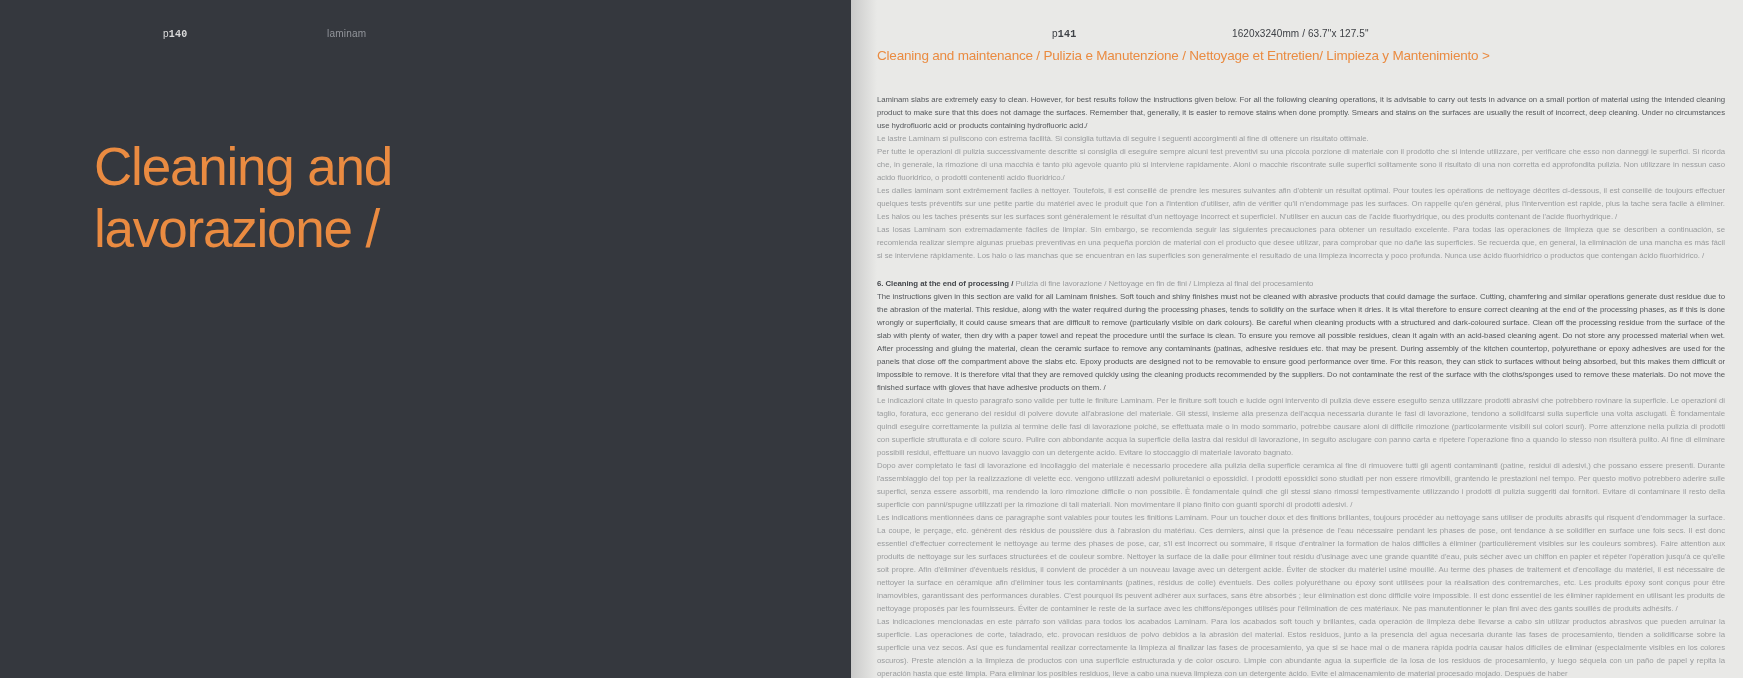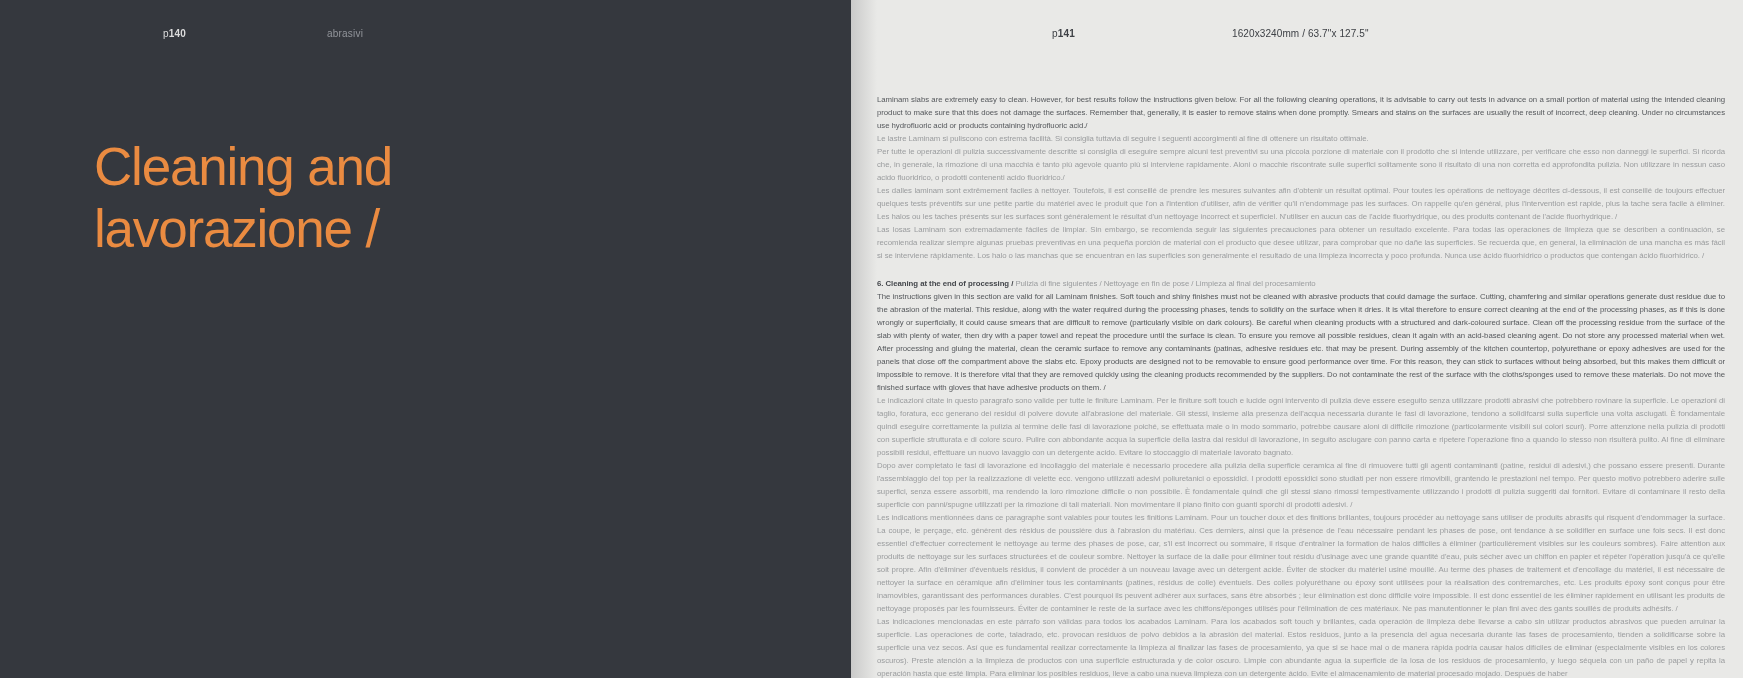--- a/index.html
+++ b/index.html
@@ -6,21 +6,21 @@
   .canvas{
     position:relative;width:1743px;height:678px;overflow:hidden;
     font-family:"Liberation Sans",sans-serif;background:#E9E9E7;
   }
   
   .page-left{
     position:absolute;left:0;top:0;width:851px;height:678px;
     background:#35383E;color:#E6E6E6;
   }
   .pageno{position:absolute;top:28px;font-size:10px;letter-spacing:.2px;color:#DCDCDC;}
-  .pageno b{font-weight:700;}
+  .pageno b{font-weight:700;font-family:Liberation Mono, monospace;}
   .pageno-left{left:163px;}
   .brand{position:absolute;top:28px;left:327px;font-size:10px;color:#92959B;letter-spacing:.2px;}
   .chapter-title{
     position:absolute;left:94px;top:136px;margin:0;
     font-size:53px;line-height:62px;font-weight:400;letter-spacing:-1.2px;
     color:#EA8B41;white-space:pre-line;
   }
   
   .page-right{
     position:absolute;left:851px;top:0;width:849px;height:678px;
@@ -47,38 +47,39 @@
   .sec-heading{margin-top:15px !important;color:#9A9C9E;}
   .sec-heading b{color:#44474C;font-weight:700;}
 </style>
 </head>
 <body>
 
 <div class="canvas">
 
   <section class="page-left">
     <span class="pageno pageno-left"><span>p</span><b>140</b></span>
-    <span class="brand">abrasivi</span>
+    <span class="brand">laminam</span>
     <h1 class="chapter-title">Cleaning and
 lavorazione /</h1>
   </section>
 
   <section class="page-right">
     <span class="pageno pageno-right"><span>p</span><b>141</b></span>
     <span class="format-note">1620x3240mm / 63.7"x 127.5"</span>
 
+    <h2 class="page-title">Cleaning and maintenance / Pulizia e Manutenzione / Nettoyage et Entretien/ Limpieza y Mantenimiento &gt;</h2>
 
     <div class="body-text">
       <p class="en">Laminam slabs are extremely easy to clean. However, for best results follow the instructions given below. For all the following cleaning operations, it is advisable to carry out tests in advance on a small portion of material using the intended cleaning product to make sure that this does not damage the surfaces. Remember that, generally, it is easier to remove stains when done promptly. Smears and stains on the surfaces are usually the result of incorrect, deep cleaning. Under no circumstances use hydrofluoric acid or products containing hydrofluoric acid./</p>
       <p>Le lastre Laminam si puliscono con estrema facilità. Si consiglia tuttavia di seguire i seguenti accorgimenti al fine di ottenere un risultato ottimale.
 Per tutte le operazioni di pulizia successivamente descritte si consiglia di eseguire sempre alcuni test preventivi su una piccola porzione di materiale con il prodotto che si intende utilizzare, per verificare che esso non danneggi le superfici. Si ricorda che, in generale, la rimozione di una macchia è tanto più agevole quanto più si interviene rapidamente. Aloni o macchie riscontrate sulle superfici solitamente sono il risultato di una non corretta ed approfondita pulizia. Non utilizzare in nessun caso acido fluoridrico, o prodotti contenenti acido fluoridrico./</p>
       <p>Les dalles laminam sont extrêmement faciles à nettoyer. Toutefois, il est conseillé de prendre les mesures suivantes afin d'obtenir un résultat optimal. Pour toutes les opérations de nettoyage décrites ci-dessous, il est conseillé de toujours effectuer quelques tests préventifs sur une petite partie du matériel avec le produit que l'on a l'intention d'utiliser, afin de vérifier qu'il n'endommage pas les surfaces. On rappelle qu'en général, plus l'intervention est rapide, plus la tache sera facile à éliminer. Les halos ou les taches présents sur les surfaces sont généralement le résultat d'un nettoyage incorrect et superficiel. N'utiliser en aucun cas de l'acide fluorhydrique, ou des produits contenant de l'acide fluorhydrique. /</p>
       <p>Las losas Laminam son extremadamente fáciles de limpiar. Sin embargo, se recomienda seguir las siguientes precauciones para obtener un resultado excelente. Para todas las operaciones de limpieza que se describen a continuación, se recomienda realizar siempre algunas pruebas preventivas en una pequeña porción de material con el producto que desee utilizar, para comprobar que no dañe las superficies. Se recuerda que, en general, la eliminación de una mancha es más fácil si se interviene rápidamente. Los halo o las manchas que se encuentran en las superficies son generalmente el resultado de una limpieza incorrecta y poco profunda. Nunca use ácido fluorhídrico o productos que contengan ácido fluorhídrico. /</p>
 
-      <p class="sec-heading"><b>6. Cleaning at the end of processing /</b> <span>Pulizia di fine siguientes / Nettoyage en fin de pose / Limpieza al final del procesamiento</span></p>
+      <p class="sec-heading"><b>6. Cleaning at the end of processing /</b> <span>Pulizia di fine lavorazione / Nettoyage en fin de fini / Limpieza al final del procesamiento</span></p>
 
       <p class="en">The instructions given in this section are valid for all Laminam finishes. Soft touch and shiny finishes must not be cleaned with abrasive products that could damage the surface. Cutting, chamfering and similar operations generate dust residue due to the abrasion of the material. This residue, along with the water required during the processing phases, tends to solidify on the surface when it dries. It is vital therefore to ensure correct cleaning at the end of the processing phases, as if this is done wrongly or superficially, it could cause smears that are difficult to remove (particularly visible on dark colours). Be careful when cleaning products with a structured and dark-coloured surface. Clean off the processing residue from the surface of the slab with plenty of water, then dry with a paper towel and repeat the procedure until the surface is clean.  To ensure you remove all possible residues, clean it again with an acid-based cleaning agent. Do not store any processed material when wet. After processing and gluing the material, clean the ceramic surface to remove any contaminants (patinas, adhesive residues etc. that may be present. During assembly of the kitchen countertop, polyurethane or epoxy adhesives are used for the panels that close off the compartment above the slabs etc. Epoxy products are designed not to be removable to ensure good performance over time. For this reason, they can stick to surfaces without being absorbed, but this makes them difficult or impossible to remove. It is therefore vital that they are removed quickly using the cleaning products recommended by the suppliers. Do not contaminate the rest of the surface with the cloths/sponges used to remove these materials. Do not move the finished surface with gloves that have adhesive products on them. /</p>
       <p>Le indicazioni citate in questo paragrafo sono valide per tutte le finiture Laminam. Per le finiture soft touch e lucide ogni intervento di pulizia deve essere eseguito senza utilizzare prodotti abrasivi che potrebbero rovinare la superficie. Le operazioni di taglio, foratura, ecc generano dei residui di polvere dovute all'abrasione del materiale. Gli stessi, insieme alla presenza dell'acqua necessaria durante le fasi di lavorazione, tendono a solidifcarsi sulla superficie una volta asciugati. È fondamentale quindi eseguire correttamente la pulizia al termine delle fasi di lavorazione poiché, se effettuata male o in modo sommario, potrebbe causare aloni di difficile rimozione (particolarmente visibili sui colori scuri). Porre attenzione nella pulizia di prodotti con superficie strutturata e di colore scuro. Pulire con abbondante acqua la superficie della lastra dai residui di lavorazione, in seguito asciugare con panno carta e ripetere l'operazione fino a quando lo stesso non risulterà pulito. Al fine di eliminare possibili residui, effettuare un nuovo lavaggio con un detergente acido. Evitare lo stoccaggio di materiale lavorato bagnato.
 Dopo aver completato le fasi di lavorazione ed incollaggio del materiale è necessario procedere alla pulizia della superficie ceramica al fine di rimuovere tutti gli agenti contaminanti (patine, residui di adesivi,) che possano essere presenti. Durante l'assemblaggio del top per la realizzazione di velette ecc. vengono utilizzati adesivi poliuretanici o epossidici. I prodotti epossidici sono studiati per non essere rimovibili, grantendo le prestazioni nel tempo. Per questo motivo potrebbero aderire sulle superfici, senza essere assorbiti, ma rendendo la loro rimozione difficile o non possibile. È fondamentale quindi che gli stessi siano rimossi tempestivamente utilizzando i prodotti di pulizia suggeriti dai fornitori. Evitare di contaminare il resto della superficie con panni/spugne utilizzati per la rimozione di tali materiali. Non movimentare il piano finito con guanti sporchi di prodotti adesivi. /</p>
       <p>Les indications mentionnées dans ce paragraphe sont valables pour toutes les finitions Laminam. Pour un toucher doux et des finitions brillantes, toujours procéder au nettoyage sans utiliser de produits abrasifs qui risquent d'endommager la surface. La coupe, le perçage, etc. génèrent des résidus de poussière dus à l'abrasion du matériau. Ces derniers, ainsi que la présence de l'eau nécessaire pendant les phases de pose, ont tendance à se solidifier en surface une fois secs.  Il est donc essentiel d'effectuer correctement le nettoyage au terme des phases de pose, car, s'il est incorrect ou sommaire, il risque d'entraîner la formation de halos difficiles à éliminer (particulièrement visibles sur les couleurs sombres). Faire attention aux produits de nettoyage sur les surfaces structurées et de couleur sombre. Nettoyer la surface de la dalle pour éliminer tout résidu d'usinage avec une grande quantité d'eau, puis sécher avec un chiffon en papier et répéter l'opération jusqu'à ce qu'elle soit propre.  Afin d'éliminer d'éventuels résidus, il convient de procéder à un nouveau lavage avec un détergent acide. Éviter de stocker du matériel usiné mouillé. Au terme des phases de traitement et d'encollage du matériel, il est nécessaire de nettoyer la surface en céramique afin d'éliminer tous les contaminants (patines, résidus de colle) éventuels. Des colles polyuréthane ou époxy sont utilisées pour la réalisation des contremarches, etc. Les produits époxy sont conçus pour être inamovibles, garantissant des performances durables. C'est pourquoi ils peuvent adhérer aux surfaces, sans être absorbés ; leur élimination est donc difficile voire impossible. Il est donc essentiel de les éliminer rapidement en utilisant les produits de nettoyage proposés par les fournisseurs. Éviter de contaminer le reste de la surface avec les chiffons/éponges utilisés pour l'élimination de ces matériaux. Ne pas manutentionner le plan fini avec des gants souillés de produits adhésifs. /</p>
       <p>Las indicaciones mencionadas en este párrafo son válidas para todos los acabados Laminam. Para los acabados soft touch y brillantes, cada operación de limpieza debe llevarse a cabo sin utilizar productos abrasivos que pueden arruinar la superficie. Las operaciones de corte, taladrado, etc. provocan residuos de polvo debidos a la abrasión del material. Estos residuos, junto a la presencia del agua necesaria durante las fases de procesamiento, tienden a solidificarse sobre la superficie una vez secos. Así que es fundamental realizar correctamente la limpieza al finalizar las fases de procesamiento, ya que si se hace mal o de manera rápida podría causar halos difíciles de eliminar (especialmente visibles en los colores oscuros). Preste atención a la limpieza de productos con una superficie estructurada y de color oscuro. Limpie con abundante agua la superficie de la losa de los residuos de procesamiento, y luego séquela con un paño de papel y repita la operación hasta que esté limpia.  Para eliminar los posibles residuos, lleve a cabo una nueva limpieza con un detergente ácido. Evite el almacenamiento de material procesado mojado. Después de haber</p>
     </div>
   </section>
 
 </div>

